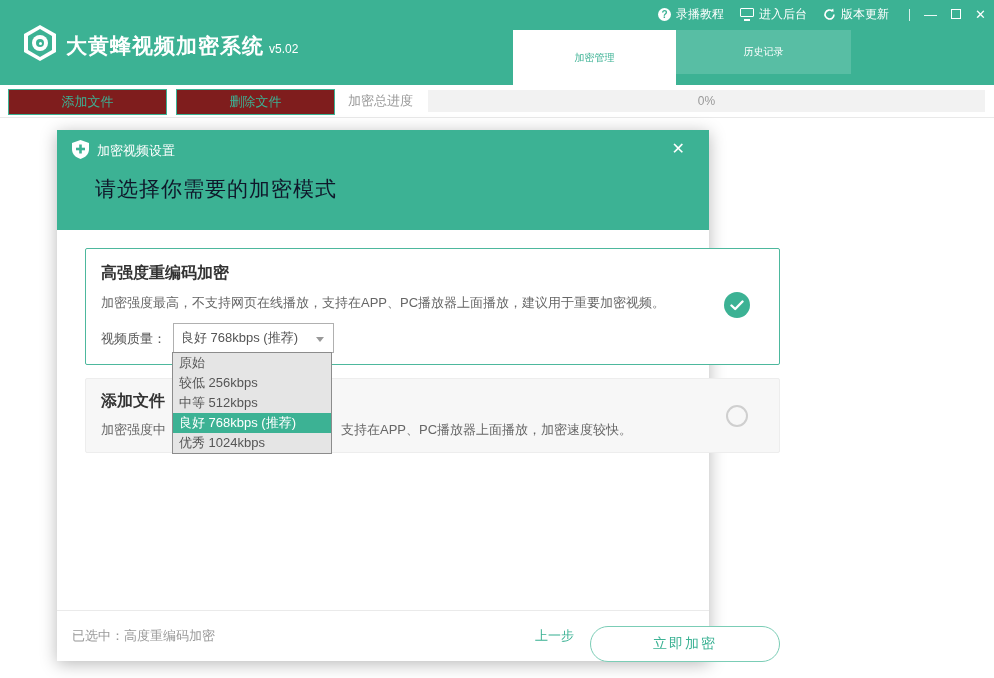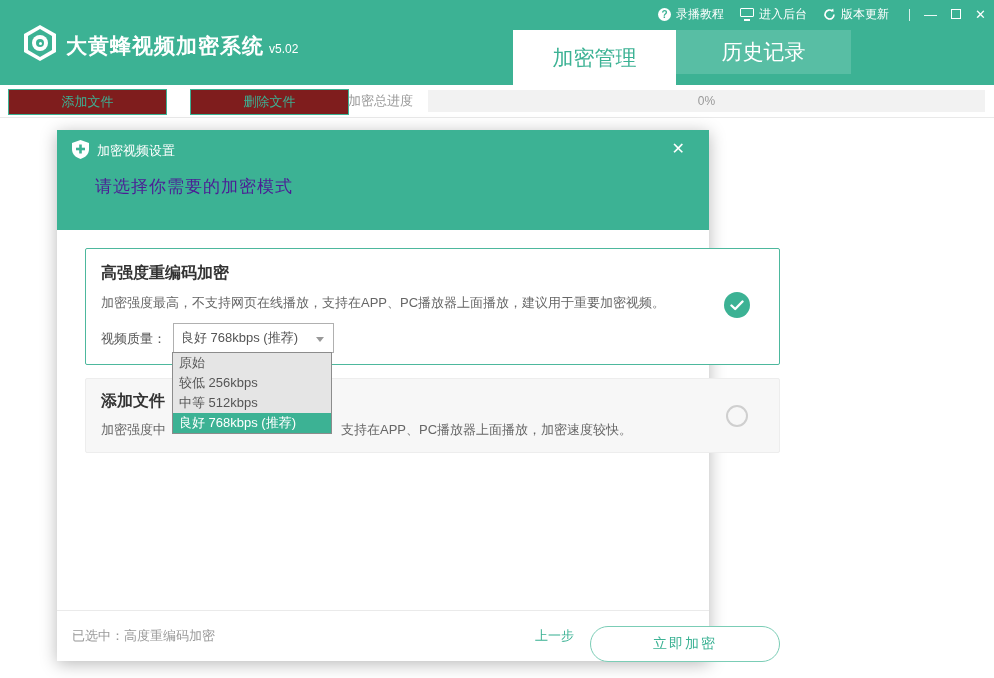--- a/index.html
+++ b/index.html
@@ -30,41 +30,41 @@
   .hex-inner { position:absolute; inset:4px; background:#3cb294;
     clip-path:polygon(50% 0,100% 25%,100% 75%,50% 100%,0 75%,0 25%); }
   .hex-circle { position:absolute; left:8px; top:10px; width:16px; height:16px; border-radius:50%; background:#fff; }
   .hex-dot { position:absolute; left:12px; top:14px; width:8px; height:8px; border-radius:50%; background:#3cb294; }
   .hex-dot2 { position:absolute; left:14.5px; top:16.5px; width:3px; height:3px; border-radius:50%; background:#fff; }
 
   .app-title { position:absolute; left:66px; top:32px; color:#fff; font-size:21px; font-weight:bold; letter-spacing:1px; white-space:nowrap; }
   .app-version { font-size:12px; font-weight:normal; letter-spacing:0; margin-left:5px; }
 
   .tabs { position:absolute; left:513px; top:30px; display:flex; align-items:flex-start; }
-  .tab { display:flex; align-items:center; justify-content:center; font-size:21px; cursor:pointer; }
+  .tab { display:flex; align-items:center; justify-content:center; font-size:10px; cursor:pointer; }
   .tab-active { width:163px; height:55px; background:#fff; color:#3cb294; }
   .tab-inactive { width:175px; height:44px; background:#58bea4; color:#fff; }
 
   
   .toolbar { position:absolute; left:0; top:85px; width:994px; height:33px; background:#fff; border-bottom:1px solid #e9e9e9; }
   .tb-btn { position:absolute; top:4px; width:159px; height:26px; background:#7f1d1d; border:1px solid #3cb294;
             color:#3cb294; font-size:13px; display:flex; align-items:center; justify-content:center; cursor:pointer; }
-  .tb-add { left:8px; } .tb-del { left:176px;margin-left:14px; }
+  .tb-add { left:8px; } .tb-del { left:176px; }
   .progress-label { position:absolute; left:348px; top:0; height:32px; line-height:32px; color:#999; font-size:13px; }
   .progress-bar { position:absolute; left:428px; right:9px; top:5px; height:22px; background:#f2f2f2; }
   .progress-text { position:absolute; left:0; width:100%; text-align:center; line-height:22px; font-size:12px; color:#999; }
 
   
   .modal { position:absolute; left:57px; top:130px; width:652px; height:531px; background:#fff;
            box-shadow:0 3px 16px rgba(0,0,0,0.28);padding-left:36px; }
   .modal-header { position:absolute; left:0; top:0; right:0; height:100px; background:#3cb294; }
   .shield-icon { position:absolute; left:15px; top:10px; width:17px; height:19px; }
   .modal-title { position:absolute; left:40px; top:12px; color:#fff; font-size:13px; }
   .modal-close { position:absolute; right:24px; top:9px; color:#fff; font-size:16px; cursor:pointer; }
-  .modal-heading { position:absolute; left:38px; top:45px; color:#4c1d95; font-size:17px; letter-spacing:1px; }
+  .modal-heading { position:absolute; left:38px; top:45px; color:#0f172a; font-size:21px; letter-spacing:1px; }
 
   .card { position:absolute; left:28px; width:695px; border-radius:2px; }
   .card-strong { top:118px; height:117px; background:#fff; border:1px solid #4db89d; }
   .card-fast { top:248px; height:75px; background:#f7f7f7; border:1px solid #ededed; }
   .card-title { position:absolute; left:15px; font-size:16px; font-weight:bold; color:#333; white-space:nowrap; }
   .card-desc { position:absolute; font-size:13px; color:#666; white-space:nowrap; }
   .card-strong .card-title { top:14px; }
   .card-strong .card-desc { left:15px; top:45px; }
   .card-fast .card-title { top:12px; }
   .desc-left { left:15px; top:42px; }
@@ -190,20 +190,21 @@
     <div class="card-desc desc-left">加密强度中</div>
     <div class="card-desc desc-right">支持在APP、PC播放器上面播放，加密速度较快。</div>
     <div class="radio-circle"></div>
   </div>
 
   <div class="dropdown">
     <div class="dd-item">原始</div>
     <div class="dd-item">较低 256kbps</div>
     <div class="dd-item">中等 512kbps</div>
     <div class="dd-item dd-selected">良好 768kbps (推荐)</div>
+    <div class="dd-item">优秀 1024kbps</div>
   </div>
 
   <div class="modal-footer">
     <div class="footer-selected">已选中：高度重编码加密</div>
     <div class="footer-back">上一步</div>
     <div class="footer-confirm">立即加密</div>
   </div>
 </div>
 
 </body></html>

